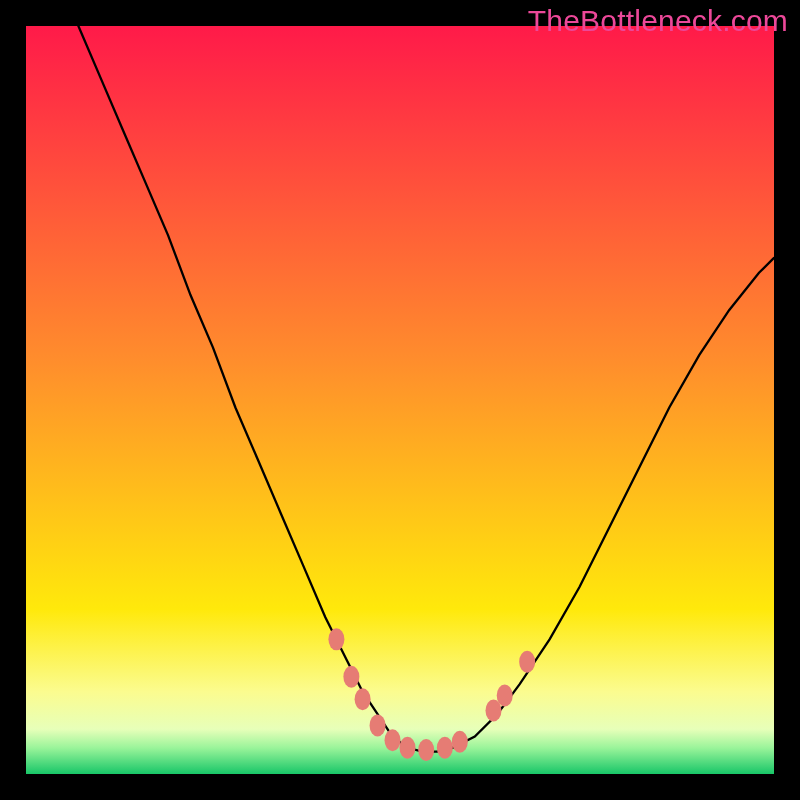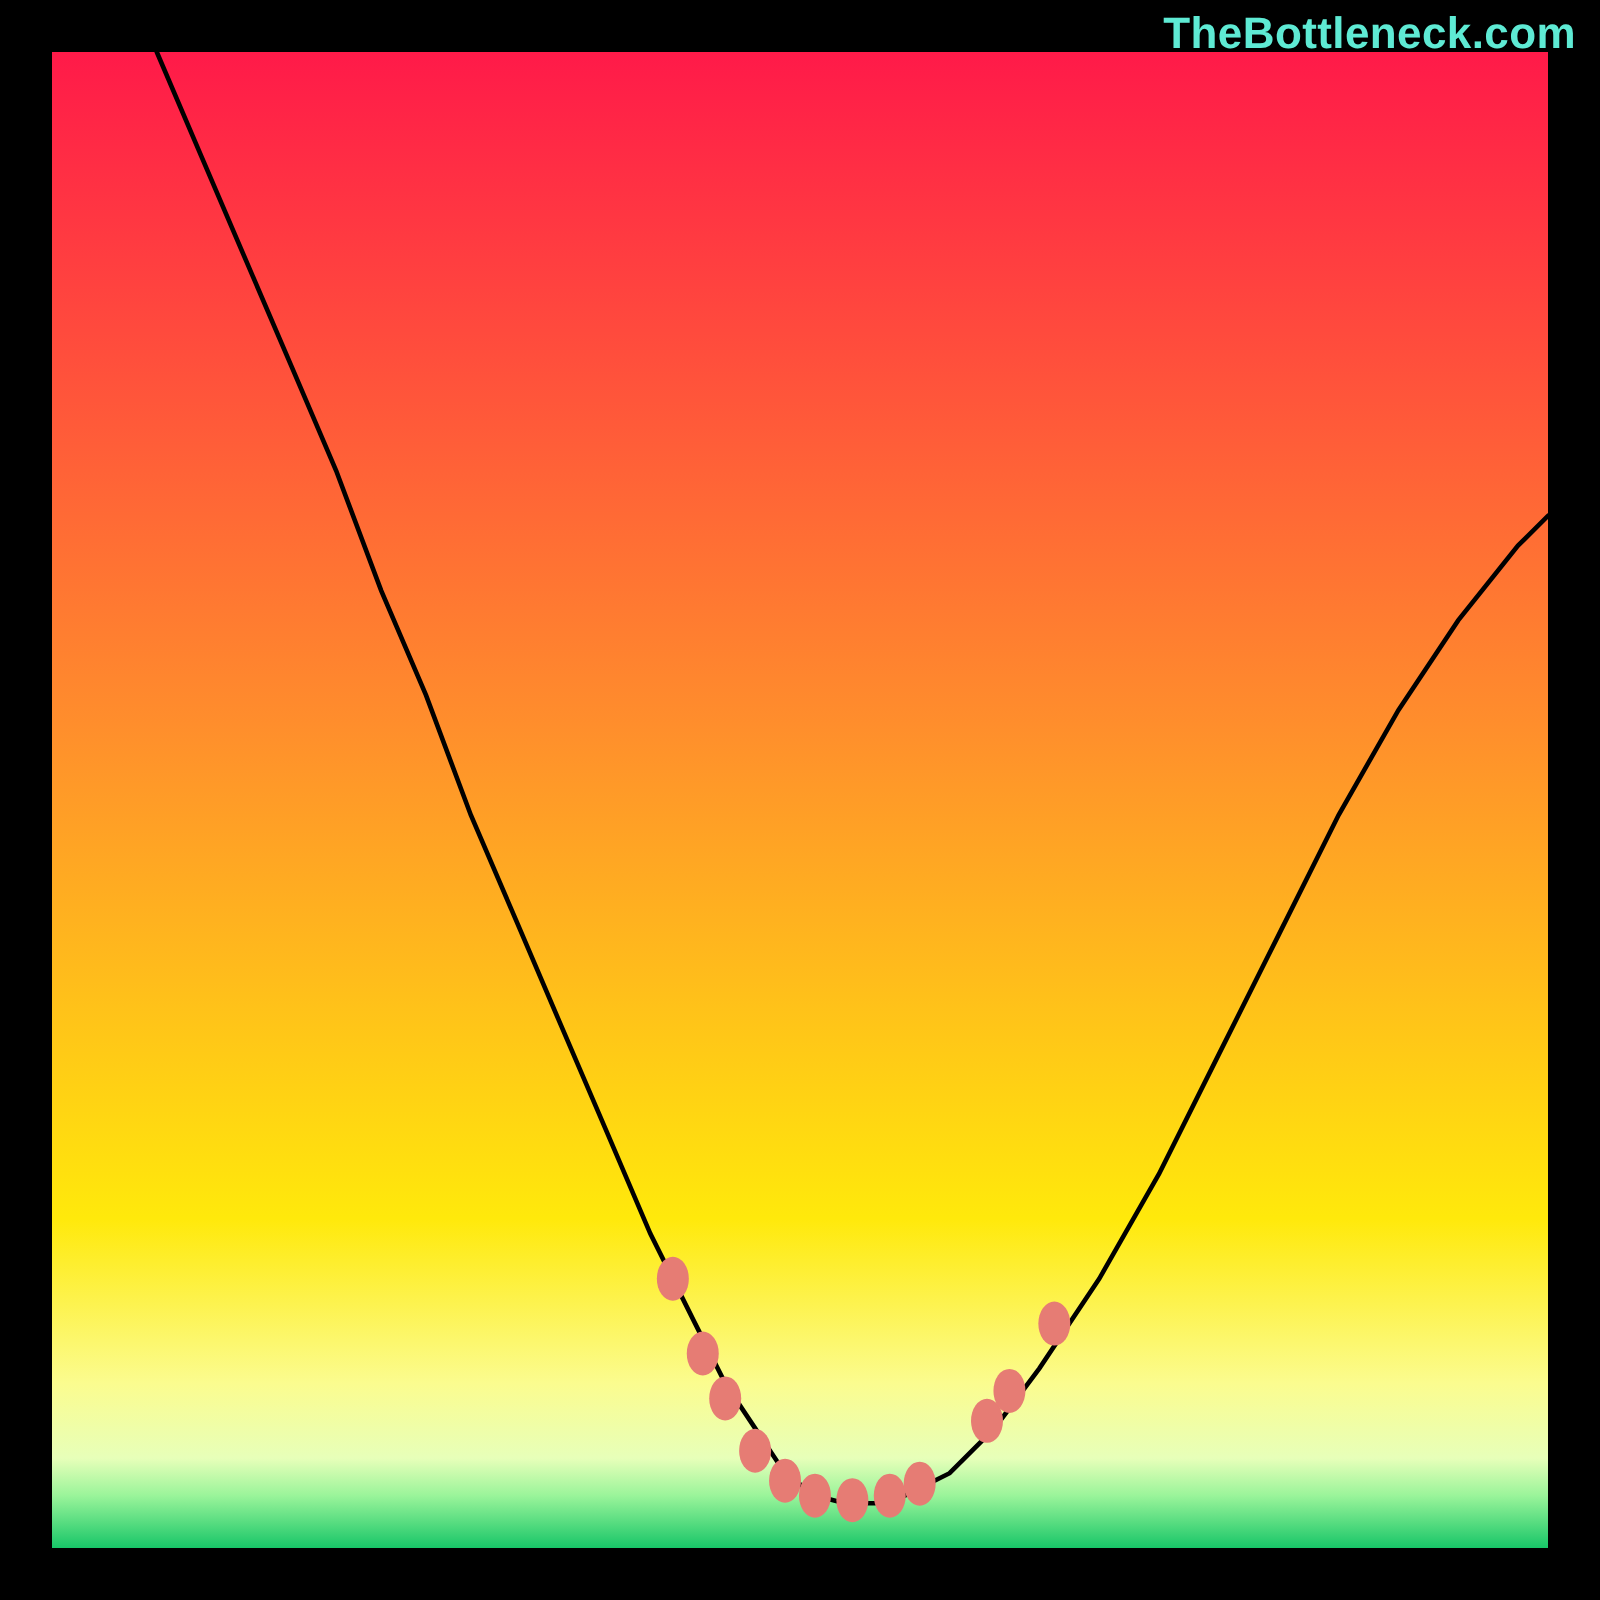--- a/index.html
+++ b/index.html
@@ -1,18 +1,18 @@
 <!DOCTYPE html>
 <html><head>
 <meta charset="utf-8">
 <style>
   html,body{margin:0;padding:0;width:800px;height:800px;overflow:hidden;background:#000;}
   .frame{position:relative;width:800px;height:800px;background:#000;}
   .plot{position:absolute;left:26px;top:26px;width:748px;height:748px;}
-  .watermark{position:absolute;top:4px;right:12px;font-family:Arial,Helvetica,sans-serif;font-size:22px;color:#5eead4;font-weight:700;letter-spacing:0.2px;}
+  .watermark{position:absolute;top:4px;right:12px;font-family:Arial,Helvetica,sans-serif;font-size:30px;color:#ec4899;font-weight:400;letter-spacing:0.2px;}
   svg{display:block;}
 </style>
 </head>
 <body>
 <div class="frame">
   <svg class="plot" width="748" height="748" viewBox="0 0 748 748">
     <defs>
       <linearGradient id="bg" x1="0" y1="0" x2="0" y2="1">
         <stop id="g0" offset="0" stop-color="#ff1a49"></stop>
         <stop id="g1" offset="0.45" stop-color="#ff8e2c"></stop>

